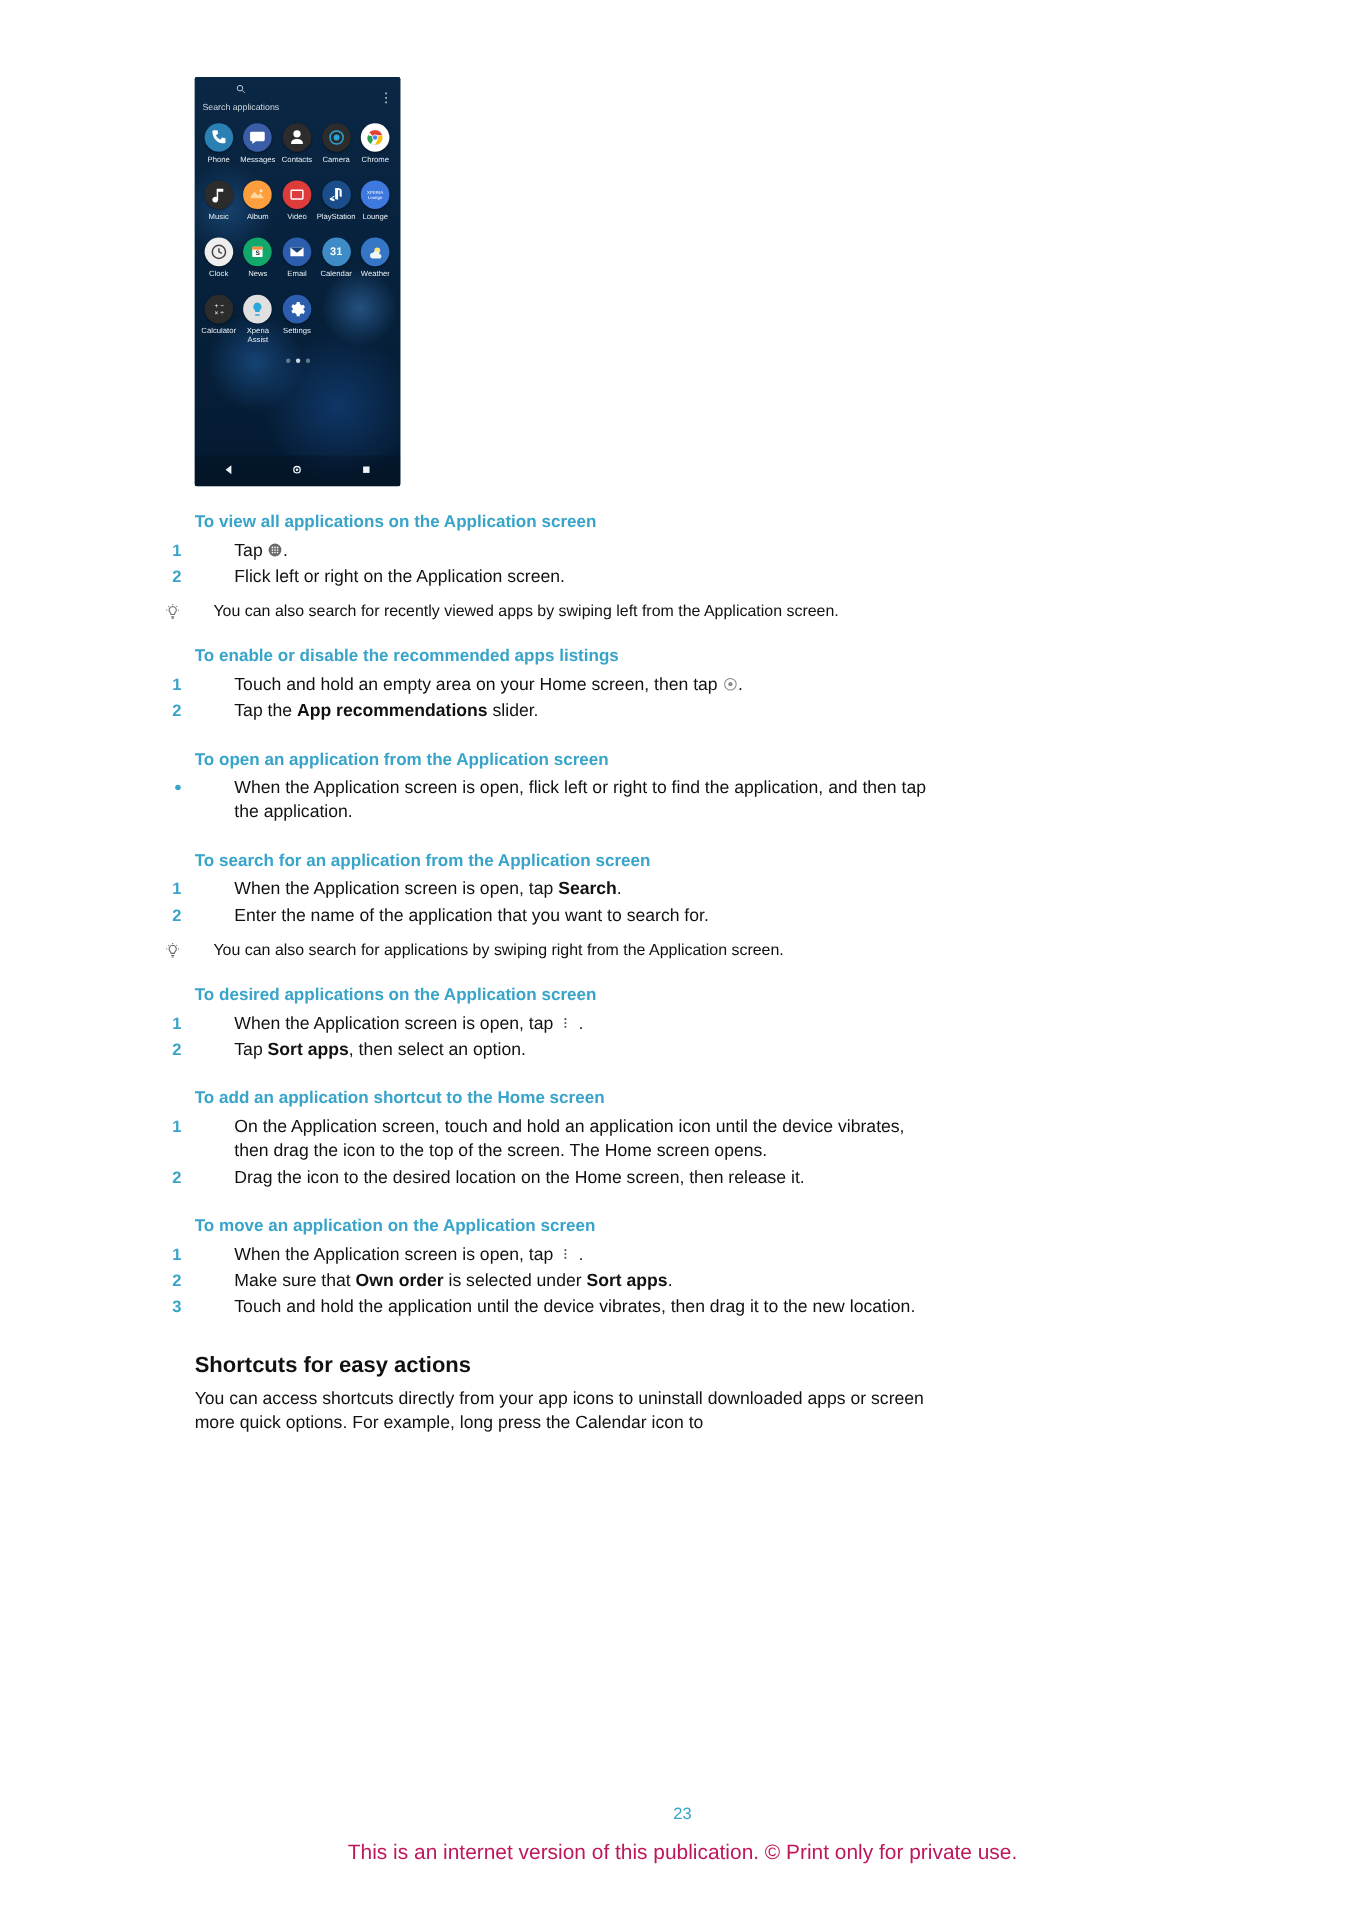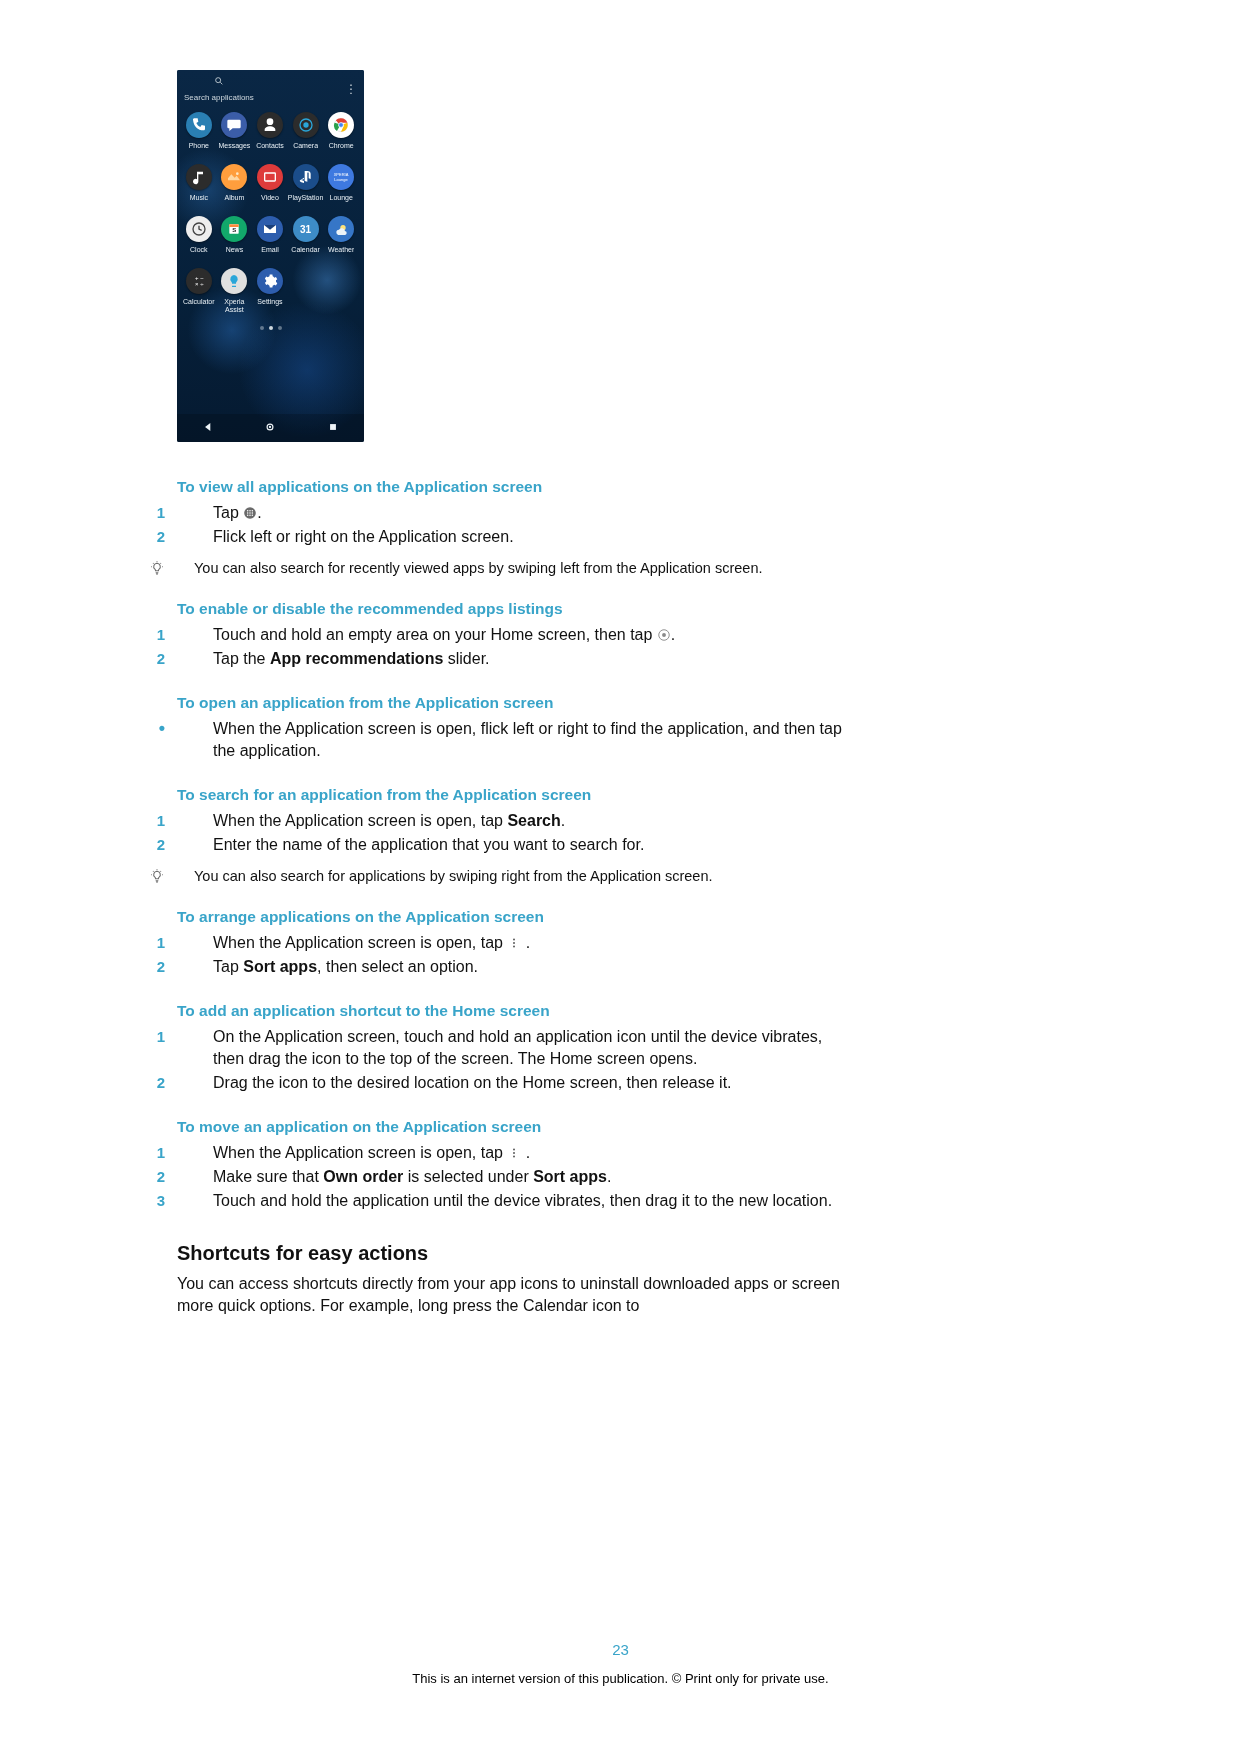--- a/index.html
+++ b/index.html
@@ -116,21 +116,21 @@
     background: rgba(0,0,0,0.18);
   }
   .ss-nav svg { width: 14px; height: 14px; fill: #eef4f8; }
 
   .section-title {
     color: #39a4c9;
     font-weight: 700;
     font-size: 15.5px;
     margin: 24px 0 6px 0;
   }
-  .section-title.first { margin-top: 36px; }
+  .section-title.first { margin-top: 24px; }
   .ol { margin: 0; padding: 0; list-style: none; }
   .ol .li { display: flex; align-items: flex-start; gap: 12px; line-height: 22px; margin: 2px 0; }
   .ol .num {
     width: 17px;
     text-align: right;
     color: #39a4c9;
     font-weight: 700;
     font-size: 15px;
     flex: 0 0 auto;
     margin-left: -29px;
@@ -182,24 +182,24 @@
     position: absolute;
     left: 0; right: 0;
     bottom: 96px;
     text-align: center;
     color: #39a4c9;
     font-size: 15px;
   }
   .footer-line {
     position: absolute;
     left: 0; right: 0;
-    bottom: 68px;
+    bottom: 58px;
     text-align: center;
-    color: #000000;
-    font-size: 13px;
+    color: #be185d;
+    font-size: 19px;
   }
   .b { font-weight: 700; }
 </style>
 </head>
 <body>
 
 <svg width="0" height="0" style="position:absolute">
   <defs>
     <symbol id="g-phone" viewBox="0 0 24 24">
         <path fill="currentColor" d="M5 2h5l1 5-3 2c1.5 3 3 4.5 6 6l2-3 5 1v5c0 1-1 2-2 2C10 20 4 14 3 4c0-1 1-2 2-2z"></path>
@@ -560,21 +560,21 @@
     </div>
     <div class="tip">
       <div class="tip-icon">
           <svg>
             <use href="#g-bulb-tip"></use>
           </svg>
         </div>
       <div class="txt">You can also search for applications by swiping right from the Application screen.</div>
     </div>
 
-    <div class="section-title">To arrange applications on the Application screen</div>
+    <div class="section-title">To desired applications on the Application screen</div>
     <div class="ol">
       <div class="li">
         <div class="num">1</div>
         <div class="txt">
           <span>When the Application screen is open, tap </span><span class="inline-icon">
               <svg>
                 <use href="#g-more-vert"></use>
               </svg>
             </span><span> .</span>
         </div>

